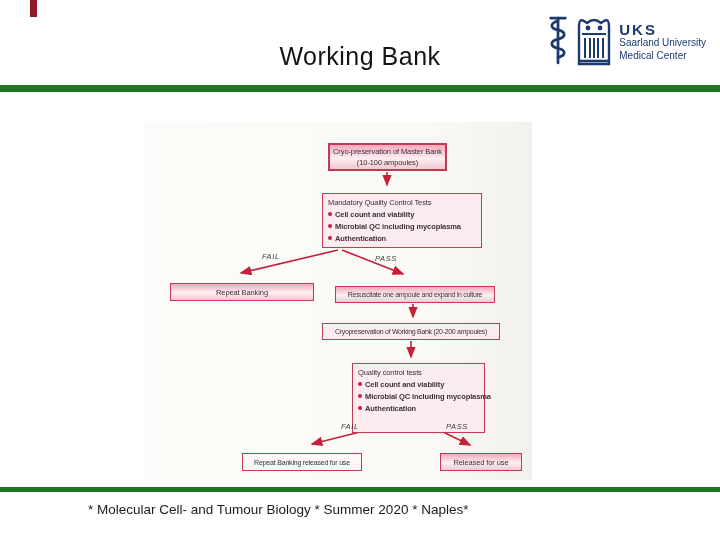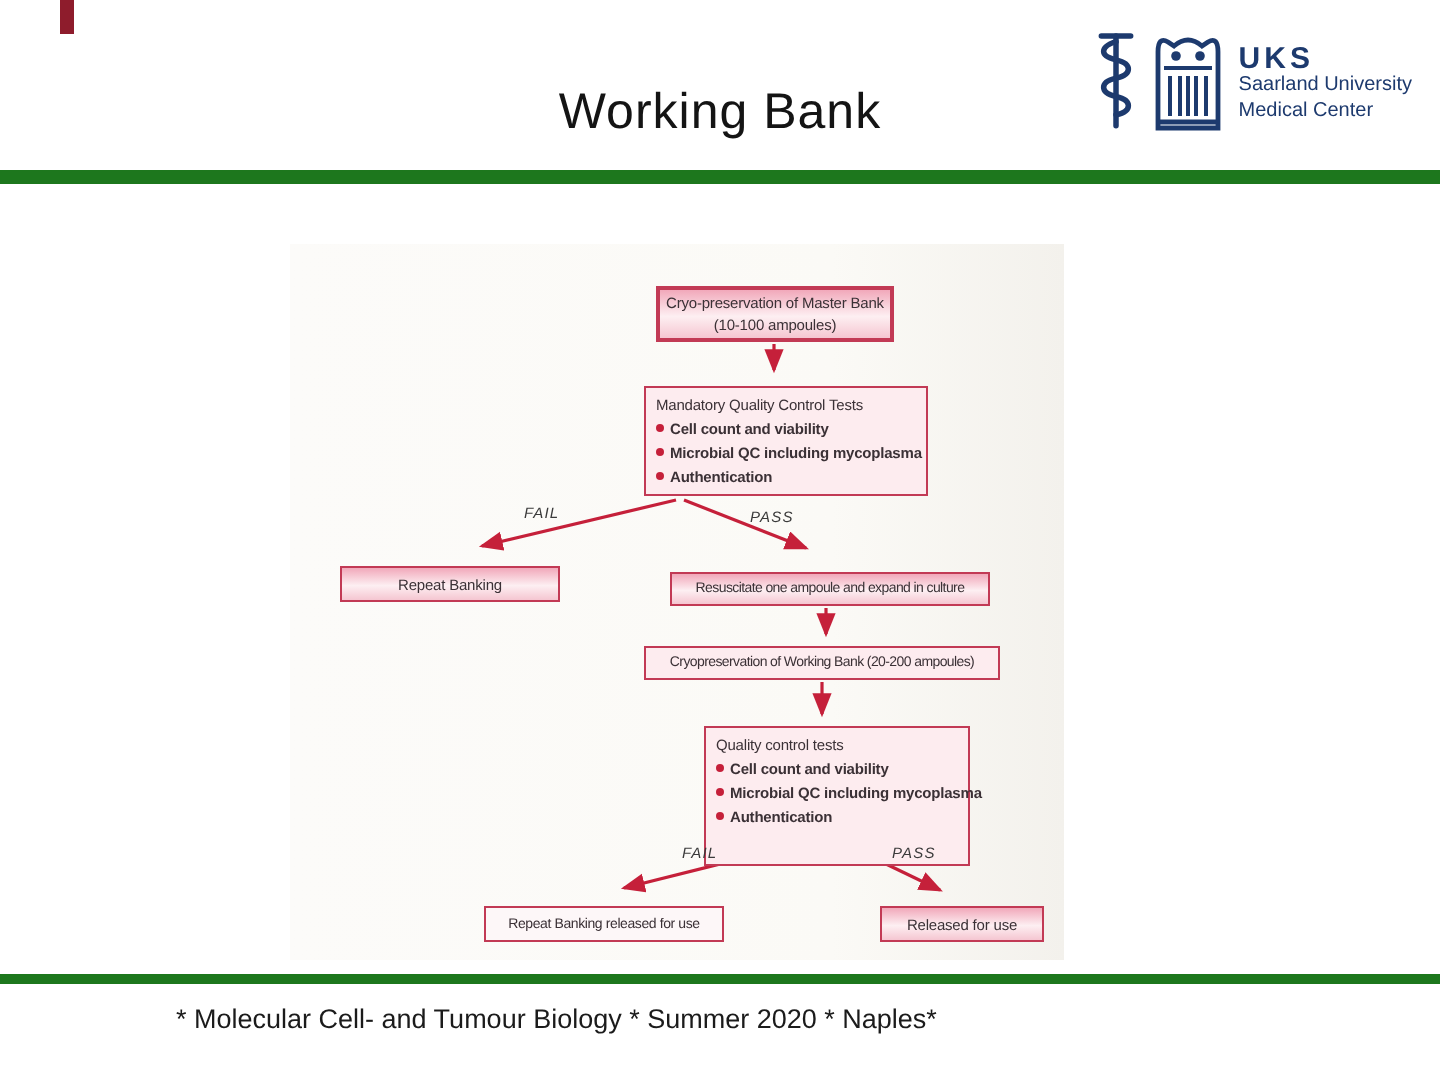--- a/index.html
+++ b/index.html
@@ -31,22 +31,22 @@
 
   .flow-node { position:absolute; border:1.5px solid #c23a55; color:#3b3136;
                font-size:7.5px; letter-spacing:-0.1px; }
   .grad  { background:linear-gradient(180deg,#f1a8ba 0%, #fdeff2 55%, #f5c6d1 100%); }
   .pale  { background:#fdecef; }
   .white { background:#fdf7f8; }
   .center-text { display:flex; flex-direction:column; align-items:center; justify-content:center;
                  text-align:center; white-space:nowrap; }
 
   .node-master { left:183px; top:21px; width:119px; height:28px; border-width:2px; line-height:11px; }
-  .node-qc1    { left:177px; top:71px;  width:142px; height:55px; padding:3px 4px 0 5px; }
-  .node-repeat1{ left:25px;  top:161px; width:110px; height:18px;text-align:center; }
+  .node-qc1    { left:177px; top:71px;  width:160px; height:55px; padding:3px 4px 0 5px; }
+  .node-repeat1{ left:25px;  top:161px; width:144px; height:18px;text-align:center; }
   .node-resus  { left:190px; top:164px; width:160px; height:17px; font-size:7px; letter-spacing:-0.3px; }
   .node-work   { left:177px; top:201px; width:178px; height:17px; font-size:7px; letter-spacing:-0.3px; }
   .node-qc2    { left:207px; top:241px; width:133px; height:70px; padding:3px 4px 0 5px; }
   .node-repeat2{ left:97px;  top:331px; width:120px; height:18px; font-size:7px; letter-spacing:-0.2px; }
   .node-rel    { left:295px; top:331px; width:82px;  height:18px; }
 
   .qc-title { line-height:12px; }
   .bullet-row { line-height:12px; white-space:nowrap;font-weight:bold; }
   .dot { display:inline-block; width:4px; height:4px; border-radius:50%;
          background:#c5203a; margin-right:3px; vertical-align:1px; }

